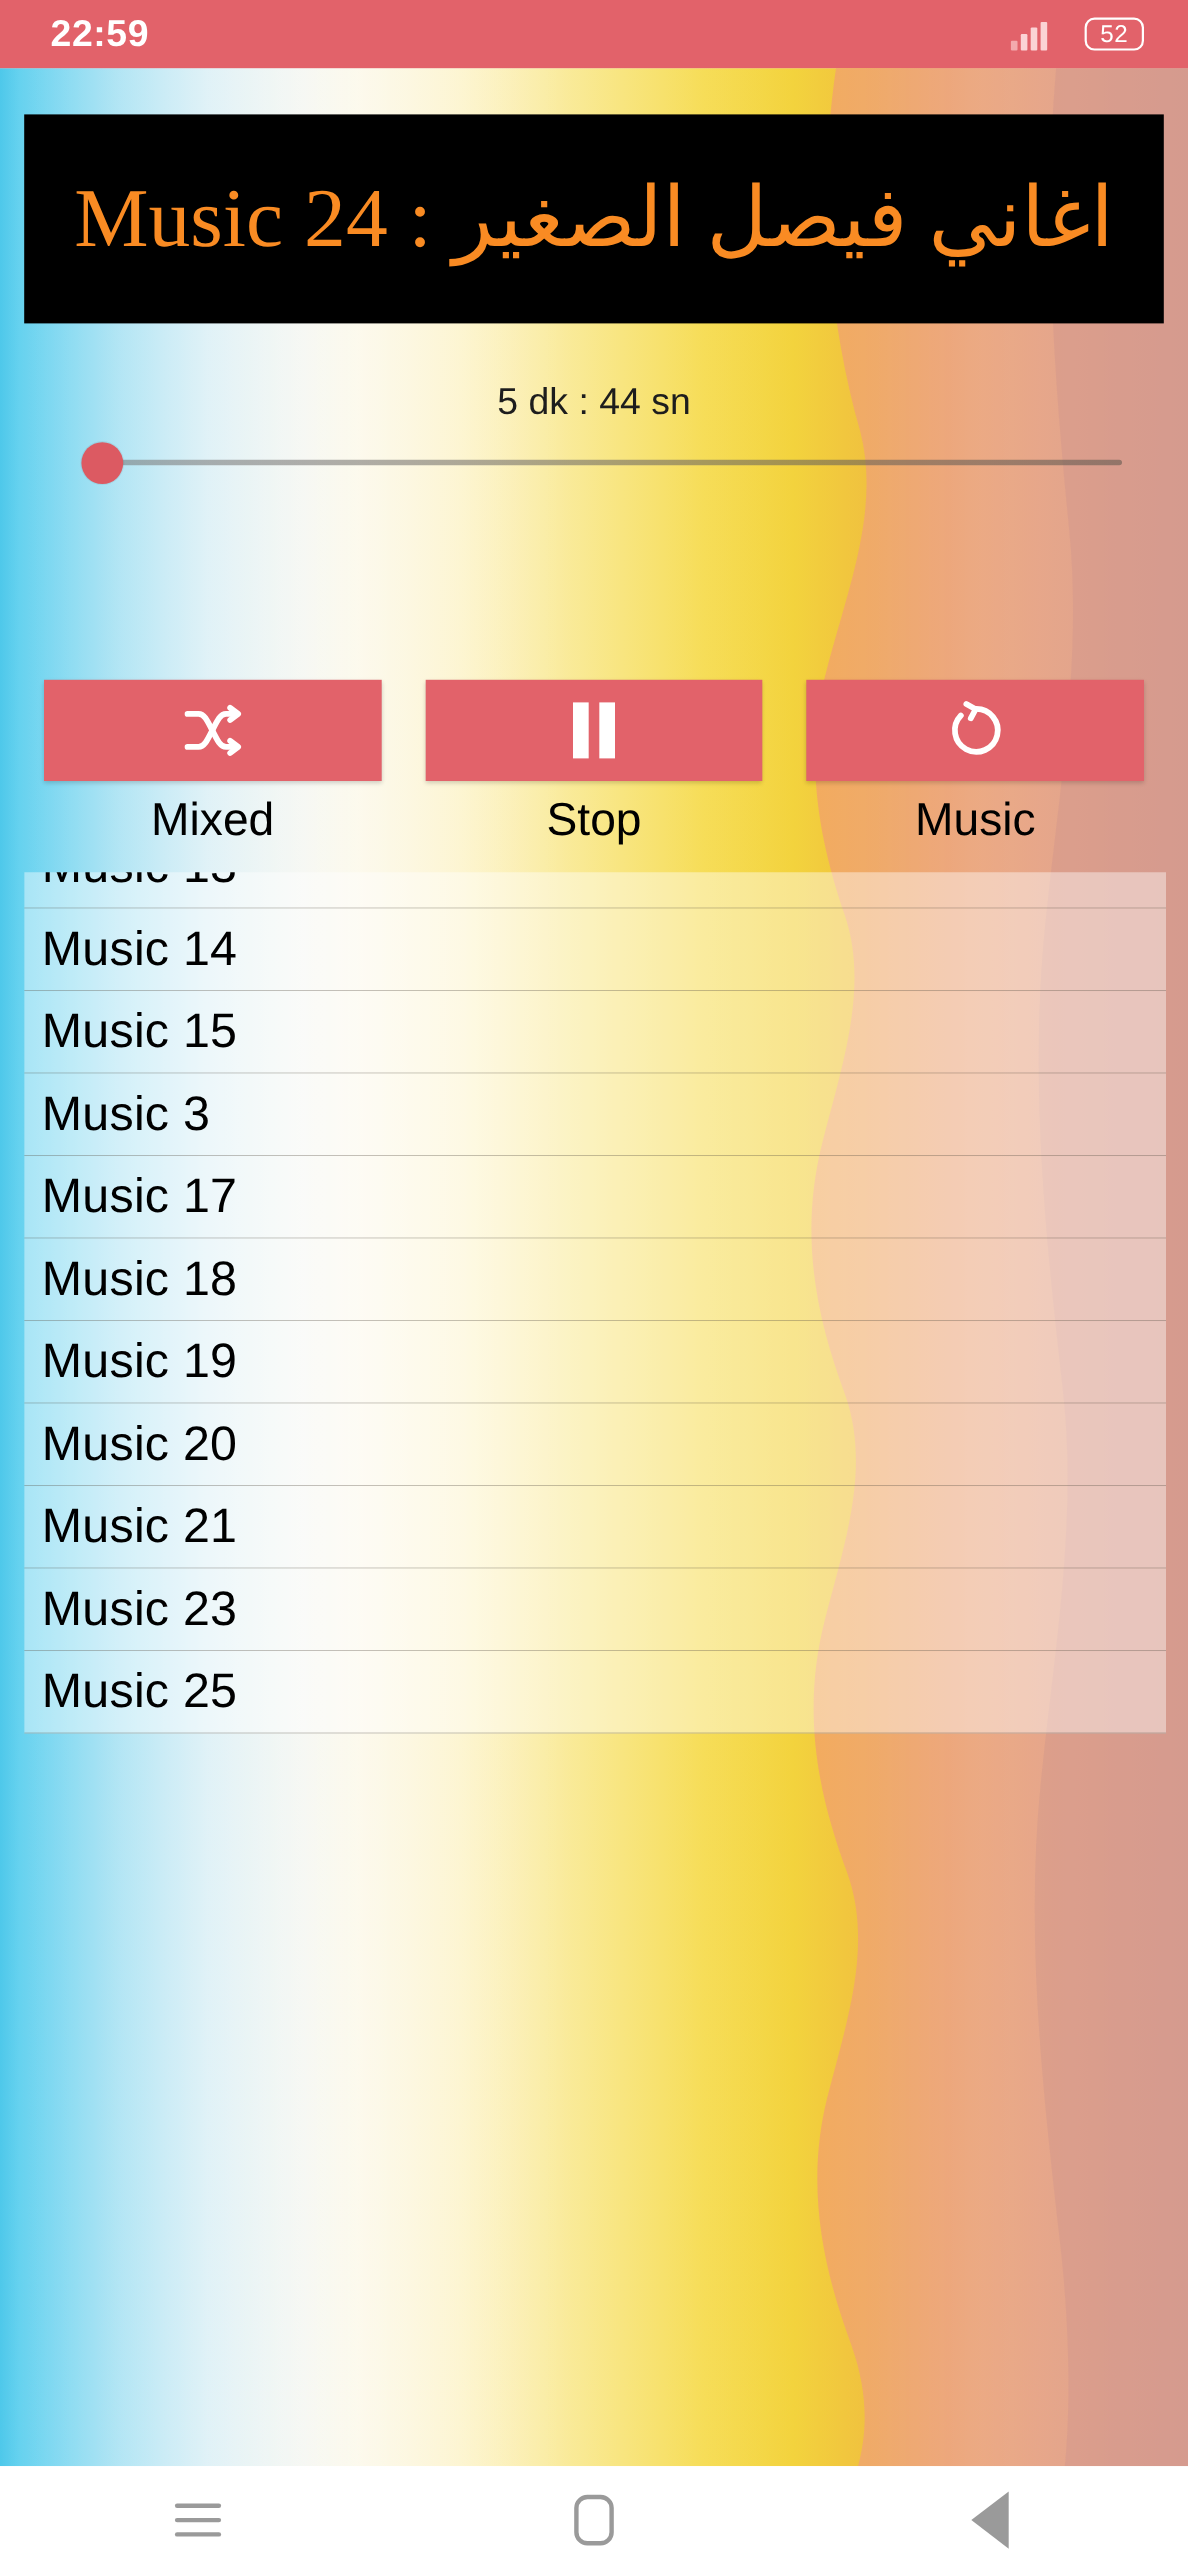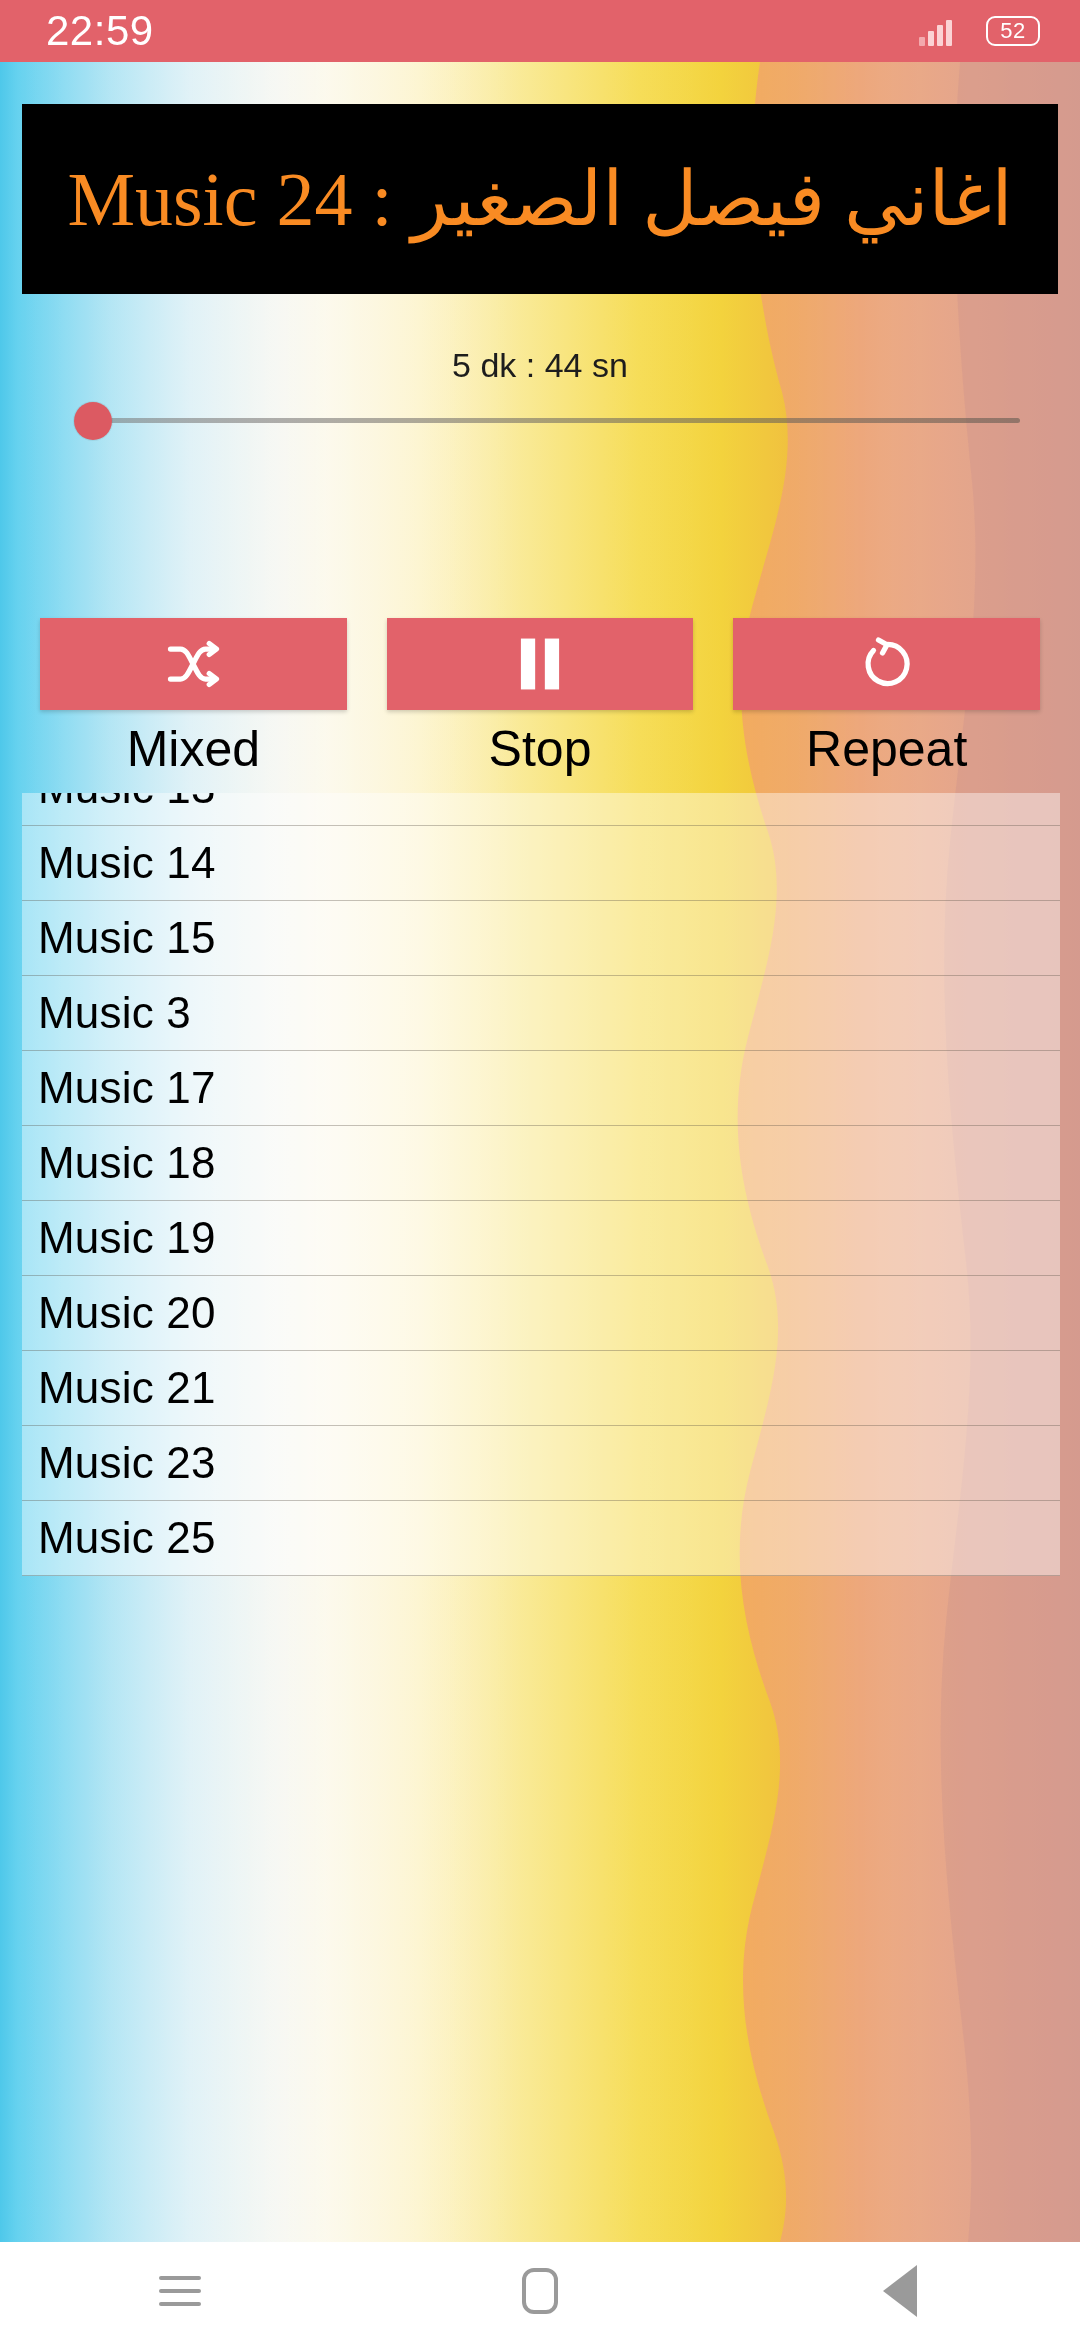--- a/index.html
+++ b/index.html
@@ -63,21 +63,21 @@
   .statusbar {
     position:absolute; top:0; left:0;
     width:1080px; height:62px;
     background:#e2626a;
     z-index:30;
     display:flex; align-items:center;
     padding:0 40px 0 46px;
     color:#ffffff;
   }
   .status-time {
-    font-size:42px; font-weight:400; letter-spacing:0.5px;
+    font-size:34px; font-weight:700; letter-spacing:0.5px;
     line-height:1;
   }
   .status-right {
     margin-left:auto; display:flex; align-items:flex-end; gap:34px;
   }
   .signal { display:flex; align-items:flex-end; gap:3px; height:26px; }
   .signal i { display:block; width:6px; background:#fbd3d5; border-radius:1px; }
   .signal i:nth-child(1){ height:9px; background:#f3a9ad; }
   .signal i:nth-child(2){ height:15px; }
   .signal i:nth-child(3){ height:21px; }
@@ -148,21 +148,21 @@
   .ctrl { flex:1; display:flex; flex-direction:column; align-items:center; }
   .ctrl-btn {
     width:100%; height:92px;
     background:#e2626a;
     display:flex; align-items:center; justify-content:center;
     box-shadow:0 2px 4px rgba(0,0,0,.18);
   }
   .ctrl-btn svg { display:block; }
   .ctrl-label {
     margin-top:14px;
-    font-size:50px; color:#000000; font-weight:400;
+    font-size:42px; color:#000000; font-weight:400;
     line-height:1;
   }
 
   
   .playlist {
     position:absolute;
     top:793px; left:22px;
     width:1038px; height:1472px;
     overflow:hidden; z-index:12;
   }
@@ -279,21 +279,21 @@
       <div class="ctrl-label">Stop</div>
     </div>
 
     <div class="ctrl">
       <div class="ctrl-btn">
         <svg width="60" height="60" viewBox="0 0 24 24" fill="none" stroke="#ffffff" stroke-width="2.1" stroke-linecap="round" stroke-linejoin="round">
           <path d="M12 4.2 A7.8 7.8 0 1 1 6.6 6.6"></path>
           <polyline points="8.6,2.4 12,4.3 10.2,7.6"></polyline>
         </svg>
       </div>
-      <div class="ctrl-label">Repeat</div>
+      <div class="ctrl-label">Music</div>
     </div>
 
   </div>
 
   <div class="playlist">
     <div class="playlist-inner" id="playlist-inner">
         <div class="track-row">
           <span class="track-label">Music 13</span>
         </div>
         <div class="track-row">

